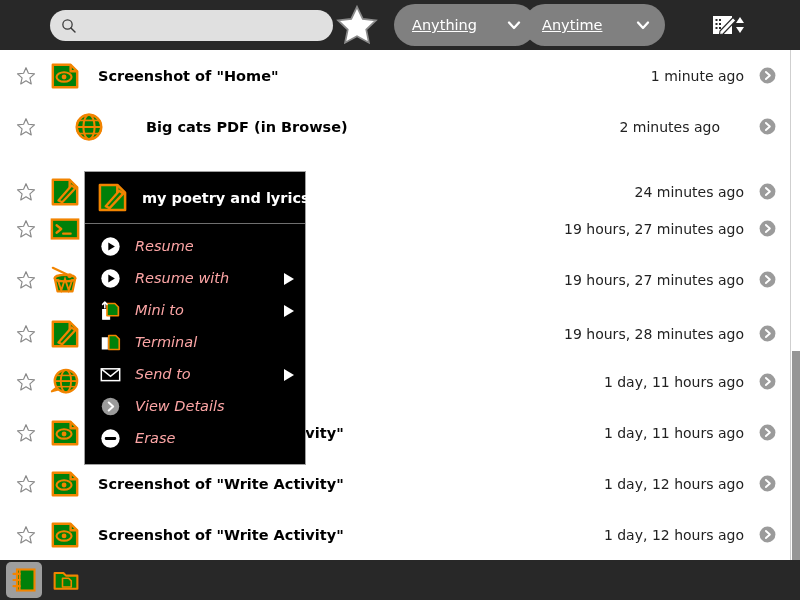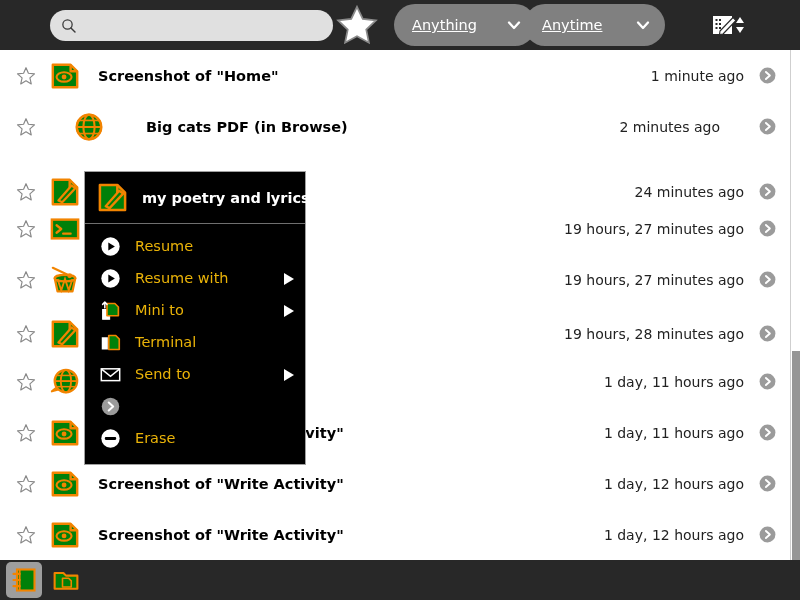--- a/index.html
+++ b/index.html
@@ -113,22 +113,22 @@
     white-space: nowrap;
   }
   #palette-items { padding: 6px 0 10px 0; }
   .mi {
     height: 32px;
     display: flex; align-items: center;
     padding-left: 15px; padding-right: 10px;
   }
   .mi .mi-icon { width: 21px; height: 21px; flex: none; }
   .mi .mi-label {
-    margin-left: 14px; color: #eab308;
-    font-size: 14.5px; white-space: nowrap; flex: 1;
+    margin-left: 14px; color: #fca5a5;
+    font-size: 14.5px; white-space: nowrap; flex: 1; font-style: italic;
   }
   .mi .mi-arrow { width: 12px; height: 14px; flex: none; }
 
   
   #taskbar {
     position: absolute; left: 0; top: 560px;
     width: 800px; height: 40px;
     background: #282828;
     display: flex; align-items: center;
   }
@@ -426,20 +426,21 @@
         <span class="mi-label">Send to</span>
         <span class="mi-arrow"><svg viewBox="0 0 12 14">
             <polygon points="1,1 11,7 1,13" fill="#ffffff"></polygon>
           </svg></span>
       </div>
       <div class="mi">
         <span class="mi-icon"><svg viewBox="0 0 24 24">
             <circle cx="12" cy="12" r="10" fill="#9b9b9b"></circle>
             <path d="M10 7.5 L15 12 L10 16.5" fill="none" stroke="#ffffff" stroke-width="2.4" stroke-linecap="round" stroke-linejoin="round"></path>
           </svg></span>
+        <span class="mi-label">View Details</span>
       </div>
       <div class="mi">
         <span class="mi-icon"><svg viewBox="0 0 24 24">
             <circle cx="12" cy="12" r="10.5" fill="#ffffff"></circle>
             <rect x="5.5" y="10.4" width="13" height="3.2" rx="1.2" fill="#000000"></rect>
           </svg></span>
         <span class="mi-label">Erase</span>
       </div>
     </div>
 </div>

